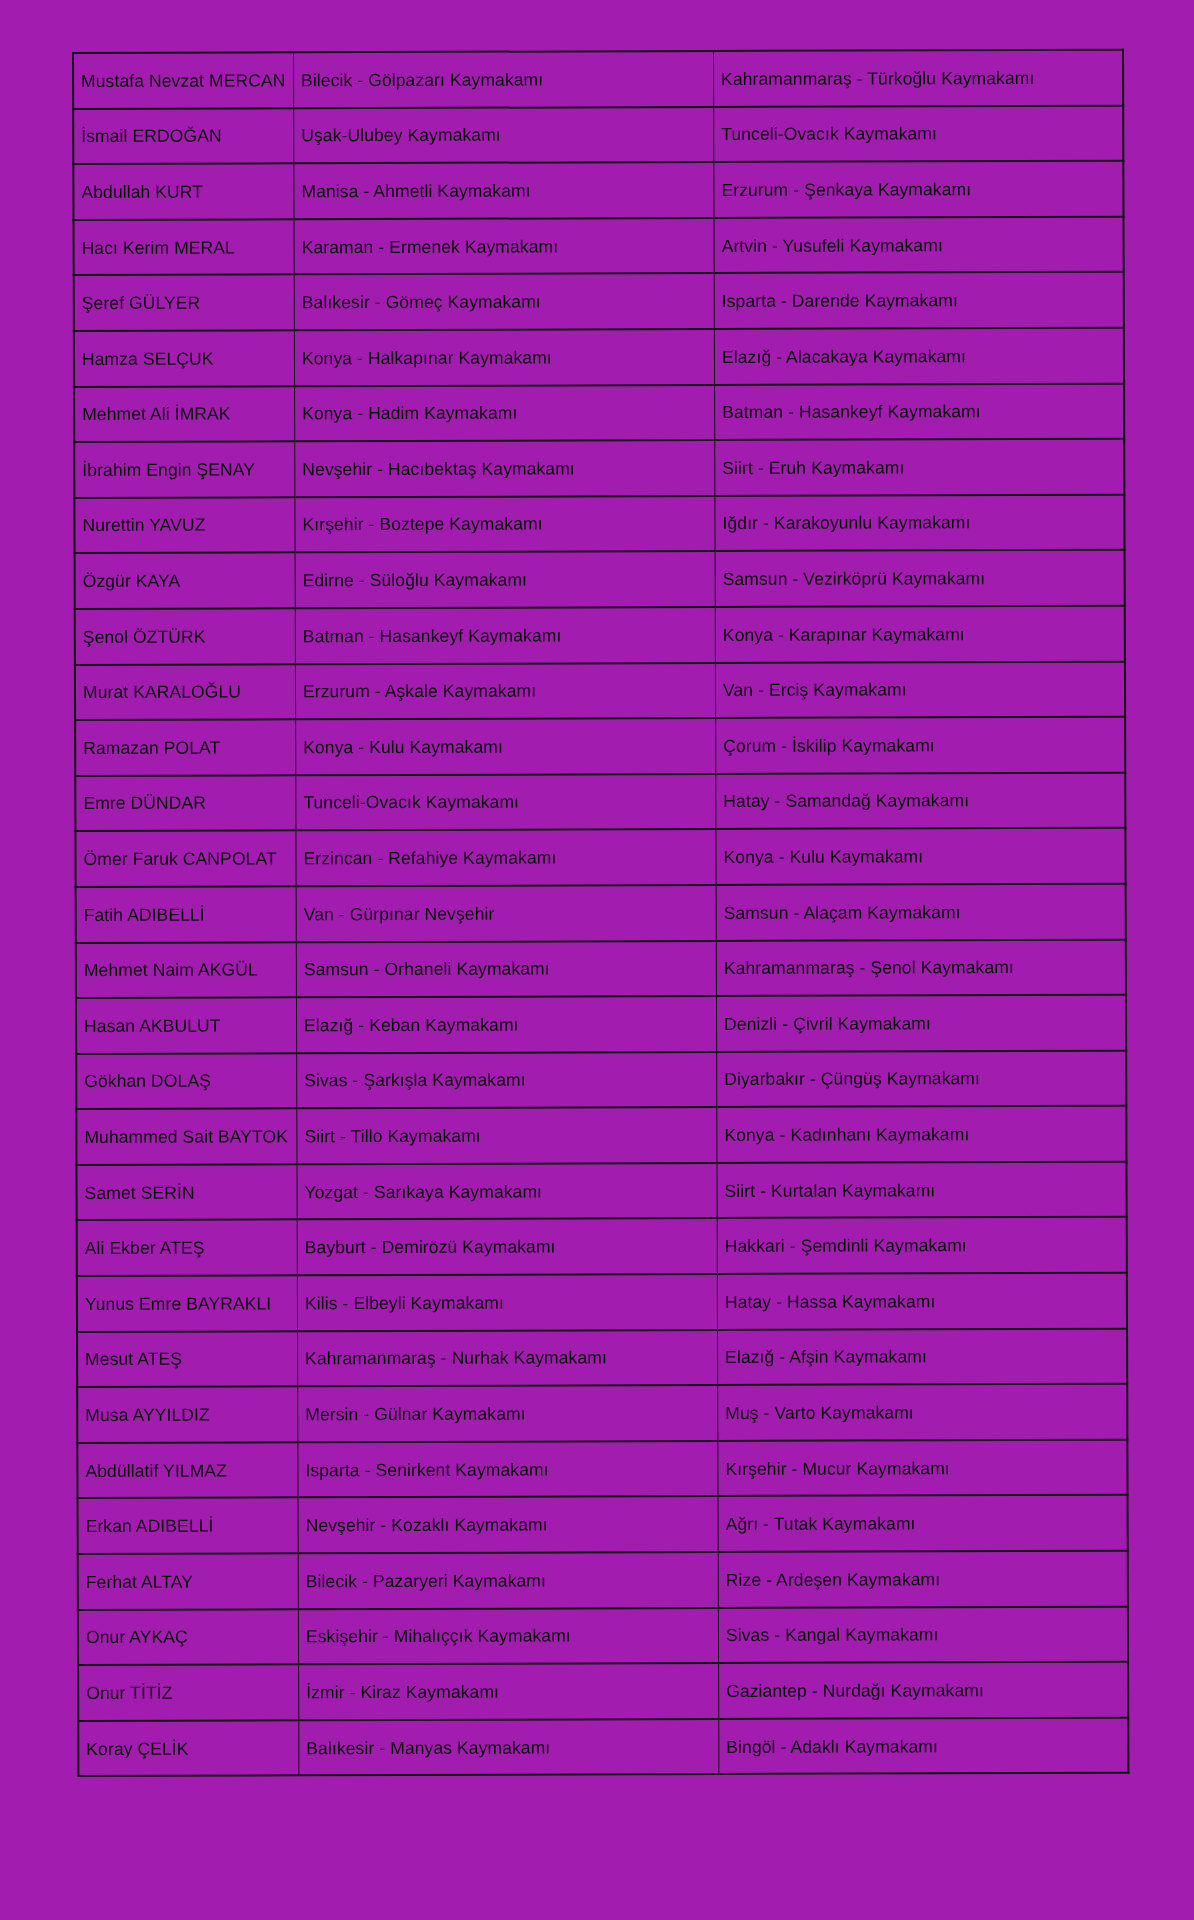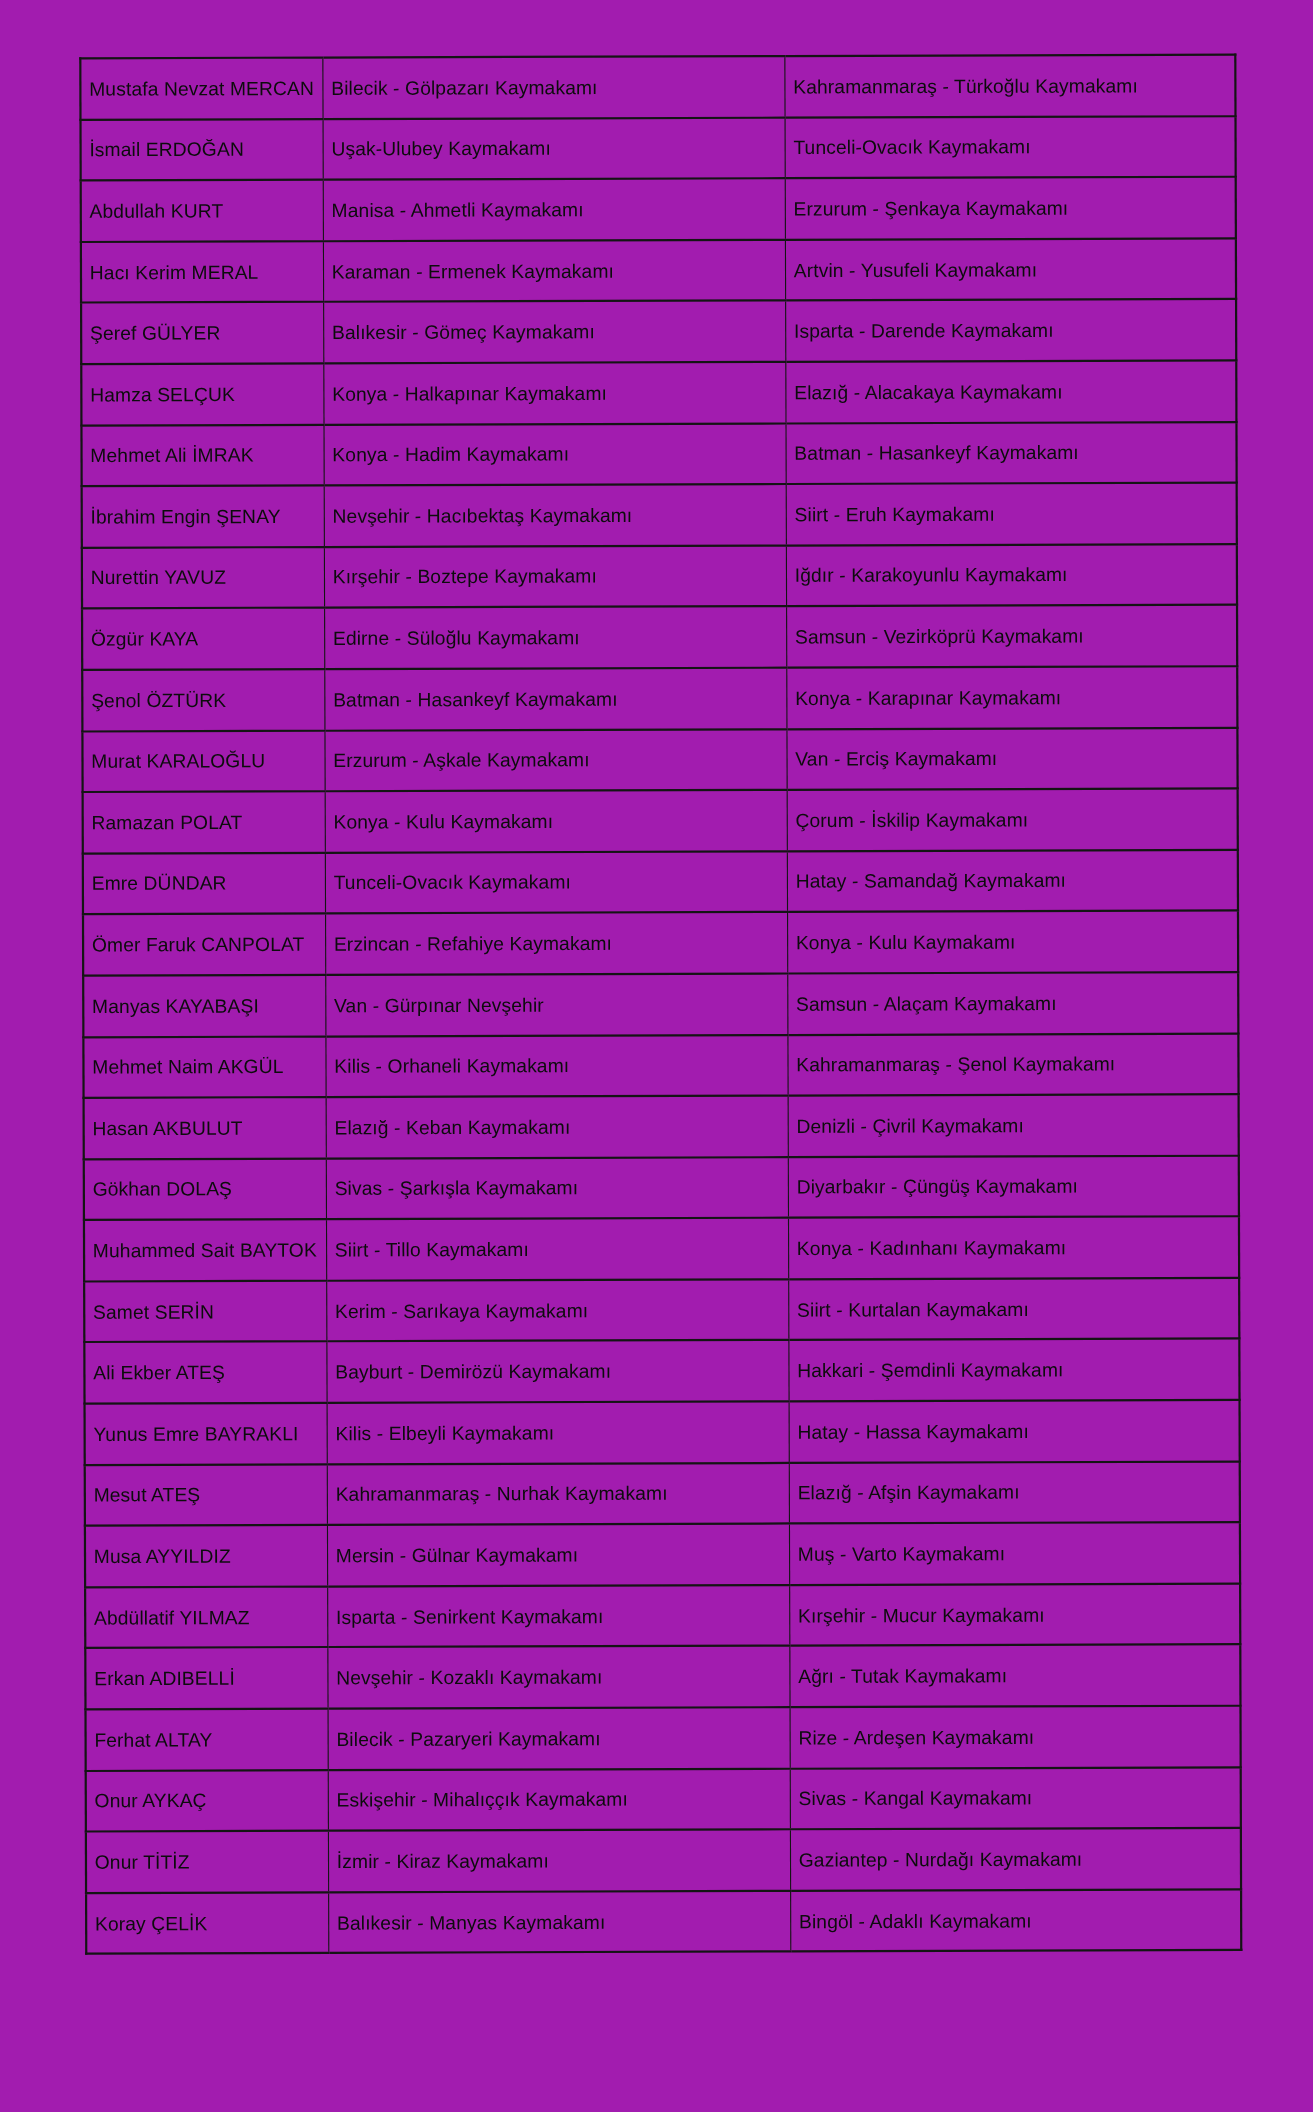--- a/index.html
+++ b/index.html
@@ -143,28 +143,28 @@
     <td class="col-to">Hatay - Samandağ Kaymakamı</td>
   </tr>
 
   <tr>
     <td class="col-name">Ömer Faruk CANPOLAT</td>
     <td class="col-from">Erzincan - Refahiye Kaymakamı</td>
     <td class="col-to">Konya - Kulu Kaymakamı</td>
   </tr>
 
   <tr>
-    <td class="col-name">Manyas KAYABAŞI</td>
+    <td class="col-name">Fatih ADIBELLİ</td>
     <td class="col-from">Van - Gürpınar Nevşehir</td>
     <td class="col-to">Samsun - Alaçam Kaymakamı</td>
   </tr>
 
   <tr>
     <td class="col-name">Mehmet Naim AKGÜL</td>
-    <td class="col-from">Kilis - Orhaneli Kaymakamı</td>
+    <td class="col-from">Samsun - Orhaneli Kaymakamı</td>
     <td class="col-to">Kahramanmaraş - Şenol Kaymakamı</td>
   </tr>
 
   <tr>
     <td class="col-name">Hasan AKBULUT</td>
     <td class="col-from">Elazığ - Keban Kaymakamı</td>
     <td class="col-to">Denizli - Çivril Kaymakamı</td>
   </tr>
 
   <tr>
@@ -174,21 +174,21 @@
   </tr>
 
   <tr>
     <td class="col-name">Muhammed Sait BAYTOK</td>
     <td class="col-from">Siirt - Tillo Kaymakamı</td>
     <td class="col-to">Konya - Kadınhanı Kaymakamı</td>
   </tr>
 
   <tr>
     <td class="col-name">Samet SERİN</td>
-    <td class="col-from">Kerim - Sarıkaya Kaymakamı</td>
+    <td class="col-from">Yozgat - Sarıkaya Kaymakamı</td>
     <td class="col-to">Siirt - Kurtalan Kaymakamı</td>
   </tr>
 
   <tr>
     <td class="col-name">Ali Ekber ATEŞ</td>
     <td class="col-from">Bayburt - Demirözü Kaymakamı</td>
     <td class="col-to">Hakkari - Şemdinli Kaymakamı</td>
   </tr>
 
   <tr>

